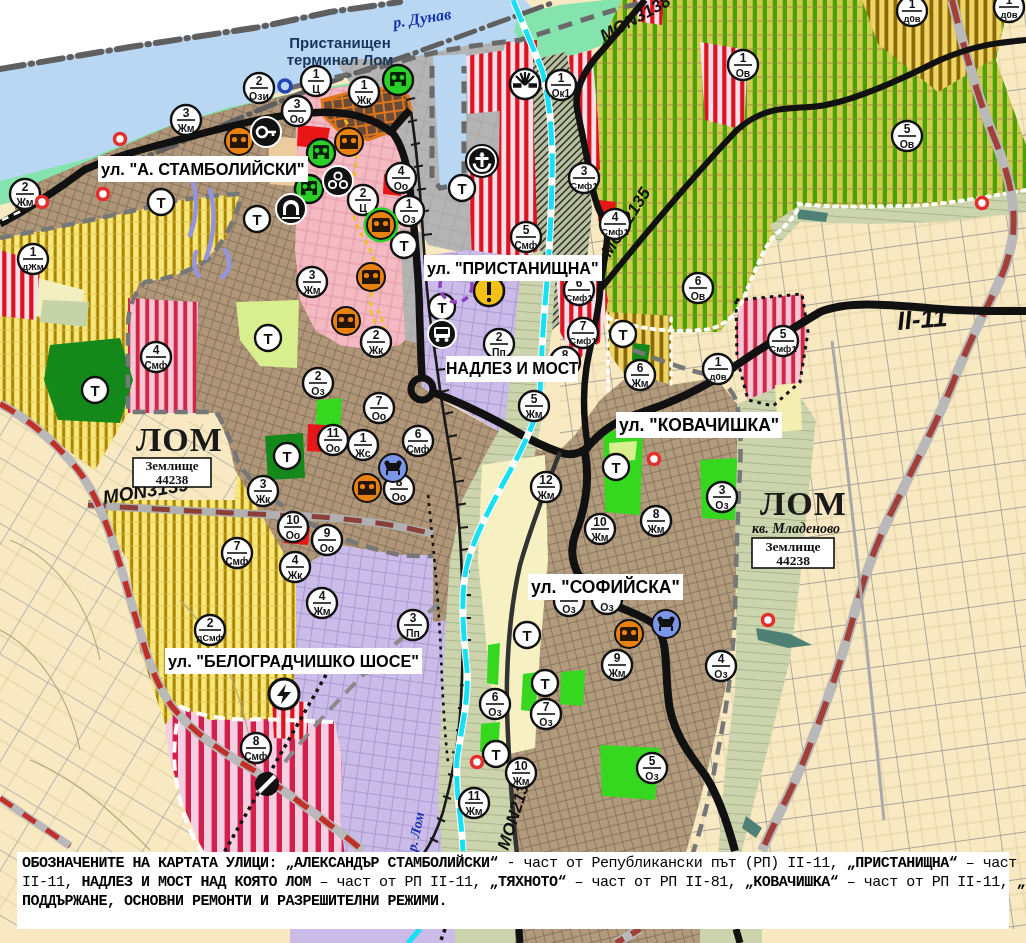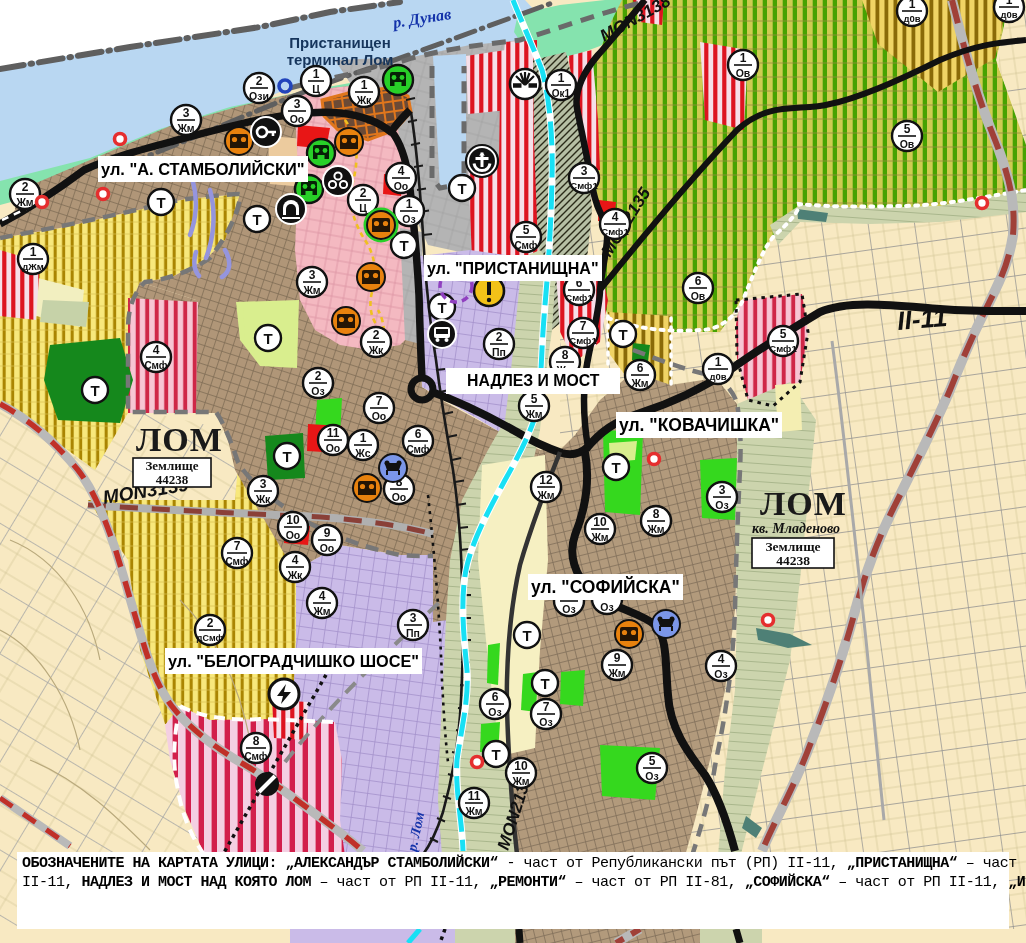--- a/index.html
+++ b/index.html
@@ -993,24 +993,25 @@
 </g>
 
 <circle cx="285" cy="86" r="6" fill="none" stroke="#2244bb" stroke-width="3.6"></circle>
 </svg>
 
 
 <div class="lbl" style="left:98px;top:156px;font-size:16.4px;padding:1px 3px">ул. "А. СТАМБОЛИЙСКИ"</div>
 
 <div class="lbl" style="left:424px;top:255px;font-size:16.1px;padding:1px 3px">ул. "ПРИСТАНИЩНА"</div>
 
-<div class="lbl" style="left:446px;top:368px;font-size:15.8px;padding:1px 21px">НАДЛЕЗ И МОСТ</div>
+<div class="lbl" style="left:446px;top:356px;font-size:15.8px;padding:1px 0">НАДЛЕЗ И МОСТ</div>
 
 <div class="lbl" style="left:616px;top:412px;font-size:17.5px;padding:1px 3px">ул. "КОВАЧИШКА"</div>
 
 <div class="lbl" style="left:528px;top:574px;font-size:17.5px;padding:1px 3px">ул. "СОФИЙСКА"</div>
 
 <div class="lbl" style="left:165px;top:648px;font-size:16.3px;padding:1px 3px">ул. "БЕЛОГРАДЧИШКО ШОСЕ"</div>
 <div id="legend">
 <div><b>ОБОЗНАЧЕНИТЕ НА КАРТАТА УЛИЦИ: „АЛЕКСАНДЪР СТАМБОЛИЙСКИ“</b> - част от Републикански път (РП) II-11, <b>„ПРИСТАНИЩНА“</b> – част от РП</div>
-<div>II-11, <b>НАДЛЕЗ И МОСТ НАД КОЯТО ЛОМ</b> – част от РП II-11, <b>„РЕМОНТИ“</b> – част от РП II-81, <b>„СОФИЙСКА“</b> – част от РП II-11, <b>„ИНФРАСТРУКТУРА</b></div>
+<div>II-11, <b>НАДЛЕЗ И МОСТ НАД КОЯТО ЛОМ</b> – част от РП II-11, <b>„ТЯХНОТО“</b> – част от РП II-81, <b>„КОВАЧИШКА“</b> – част от РП II-11, <b>„ИНФРАСТРУКТУРА</b></div>
+<div><b>ПОДДЪРЖАНЕ, ОСНОВНИ РЕМОНТИ И РАЗРЕШИТЕЛНИ РЕЖИМИ.</b></div>
 </div>
 </div>
 
 </body></html>

